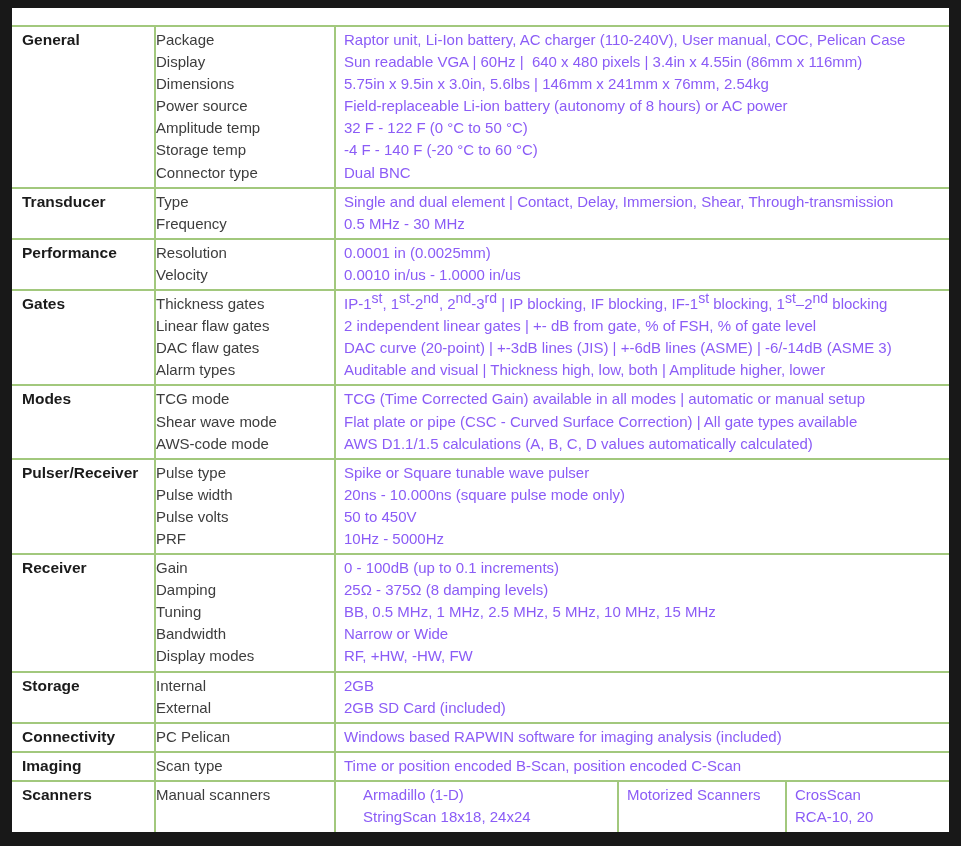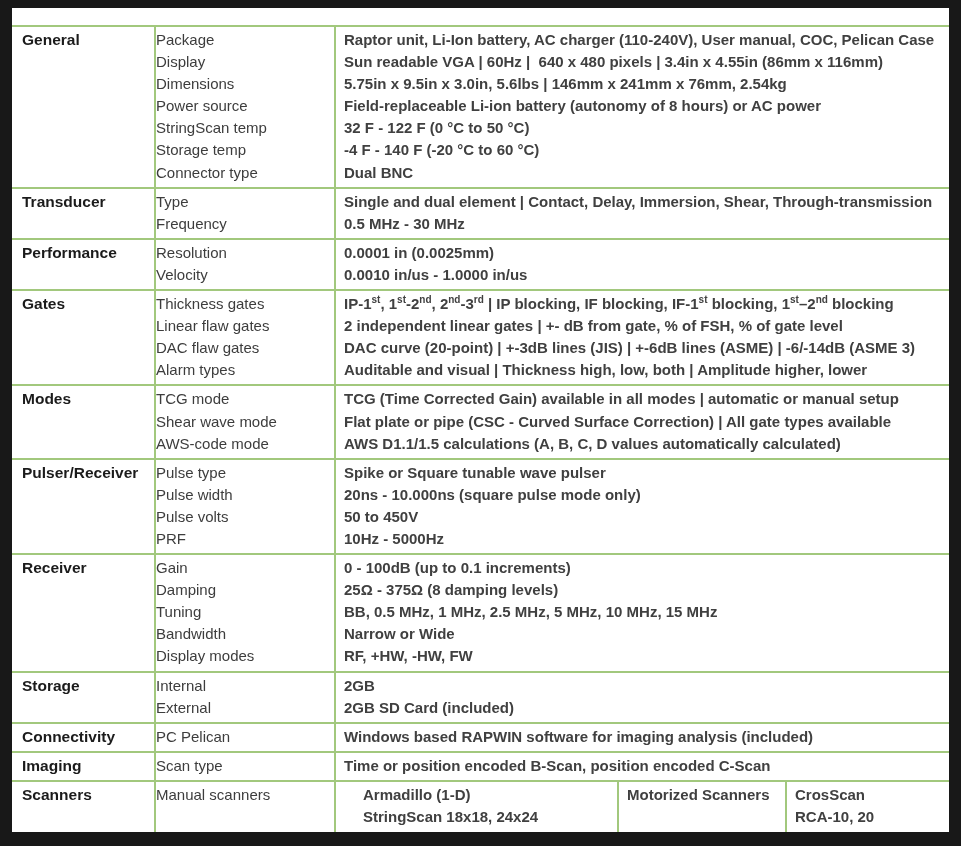--- a/index.html
+++ b/index.html
@@ -6,24 +6,24 @@
   body{font-family:"Liberation Sans","DejaVu Sans",sans-serif;background:#e8e8e8;}
   .frame{position:relative;width:961px;height:846px;background:#181818;}
   .paper{position:absolute;left:12px;top:8px;width:937px;height:824px;background:#ffffff;overflow:hidden;}
   table.spec{border-collapse:collapse;table-layout:fixed;width:100%;margin-top:17px;
     border-top:2px solid var(--grid);border-bottom:2px solid var(--grid);}
   :root{--grid:#a2c87d;}
   td{vertical-align:top;padding:2px 0 3px 0;}
   tr.section-start td{border-top:2px solid var(--grid);}
   td.cat{font-weight:bold;color:#1b1b1b;padding-left:10px;border-right:2px solid var(--grid);}
   td.lbl{color:#3d3d3d;border-right:2px solid var(--grid);}
-  td.val{color:#404040;padding-left:8px;font-weight:bold;}
+  td.val{color:#8b5cf6;padding-left:8px;}
   .line{font-size:15px;line-height:22.1px;white-space:pre;overflow:hidden;}
   td.cat .line{font-size:15.5px;}
-  sup{font-size:10px;line-height:0;}
+  sup{font-size:14px;line-height:0;}
   td.val.nopad{padding:0;}
   .subcols{display:flex;align-items:stretch;height:100%;padding-left:19px;}
   .subcols .sc{padding:2px 0 3px 8px;box-sizing:border-box;}
   .subcols .sc + .sc{border-left:2px solid var(--grid);}
   .sc.c1{width:262px;flex:none;}
   .sc.c2{width:168px;flex:none;}
   .sc.c3{flex:1;}
 </style>
 </head>
 <body>
@@ -39,21 +39,21 @@
       <tbody>
           <tr class="section-start">
             <td class="cat" rowspan="1">
               <div class="line">General</div>
             </td>
             <td class="lbl">
               <div class="line">Package</div>
               <div class="line">Display</div>
               <div class="line">Dimensions</div>
               <div class="line">Power source</div>
-              <div class="line">StringScan temp</div>
+              <div class="line">Amplitude temp</div>
               <div class="line">Storage temp</div>
               <div class="line">Connector type</div>
             </td>
             <td class="val">
               <div class="line">Raptor unit, Li-Ion battery, AC charger (110-240V), User manual, COC, Pelican Case</div>
               <div class="line">Sun readable VGA | 60Hz |  640 x 480 pixels | 3.4in x 4.55in (86mm x 116mm)</div>
               <div class="line">5.75in x 9.5in x 3.0in, 5.6lbs | 146mm x 241mm x 76mm, 2.54kg</div>
               <div class="line">Field-replaceable Li-ion battery (autonomy of 8 hours) or AC power</div>
               <div class="line">32 F - 122 F (0 °C to 50 °C)</div>
               <div class="line">-4 F - 140 F (-20 °C to 60 °C)</div>

